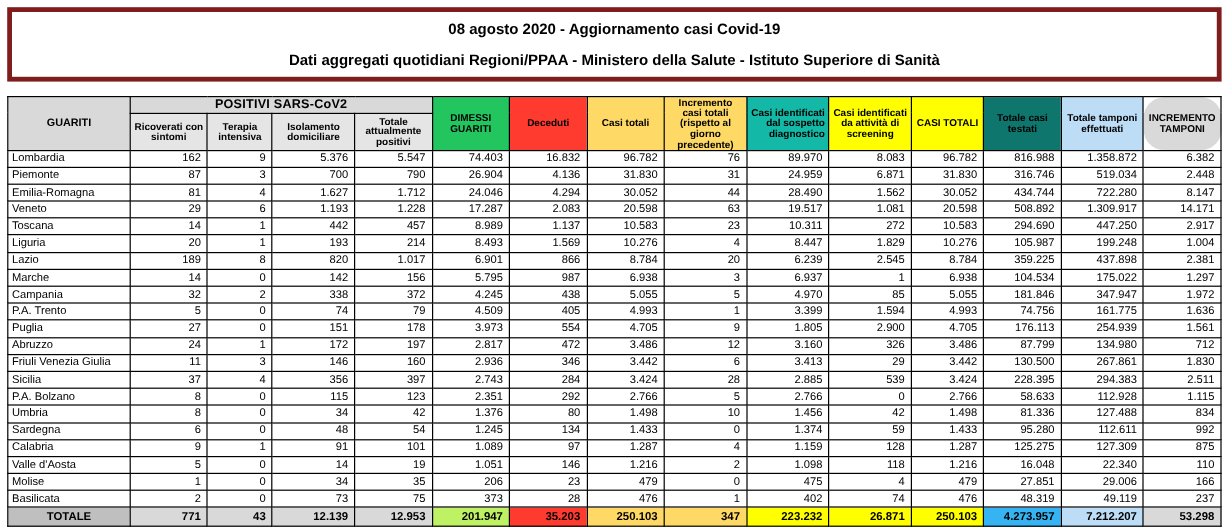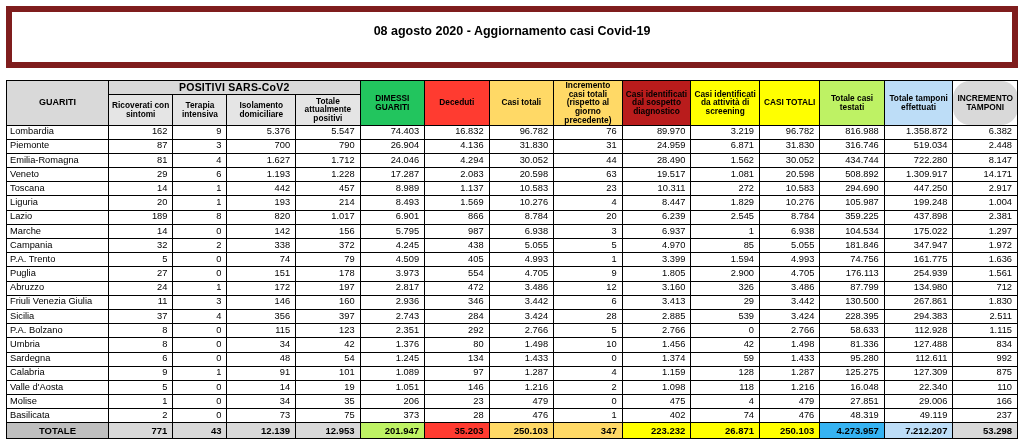--- a/index.html
+++ b/index.html
@@ -8,21 +8,21 @@
     background:#ffffff;
     font-family:"Liberation Sans", sans-serif;
     color:#000;
     -webkit-font-smoothing:antialiased;
   }
   .page{position:relative;width:1024px;height:441px;box-sizing:border-box;}
 
   
   .header-box{
     margin:6px 6px 0 6px;
-    border:6px solid #7f1d1d;
+    border:4px solid #7f1d1d;
     height:62px;
     display:flex;flex-direction:column;align-items:center;justify-content:center;
     box-sizing:border-box;
   }
   .header-line1{font-size:12.5px;font-weight:bold;margin-bottom:12px;}
   .header-line2{font-size:12.5px;font-weight:bold;}
 
   
   .table-wrap{margin:12px 6px 0 6px;}
   table{border-collapse:collapse;width:1012px;table-layout:fixed;font-size:9.5px;}
@@ -30,24 +30,24 @@
   thead th{
     text-align:center;vertical-align:middle;font-weight:bold;font-size:8.3px;
     background:#e5e5e5;
   }
   .grp-positivi{background:#d9d9d9;font-size:10.5px;letter-spacing:.2px;}
   .h-regione{width:98px;background:#d9d9d9;font-size:9px;}
   .c-dimessi{background:#22c55e;}
   .c-deceduti{background:#ff3b30;}
   .c-casitot{background:#ffd966;}
   .c-incr{background:#ffd966;}
-  .c-sosp{background:#b91c1c;}
+  .c-sosp{background:#14b8a6;text-align:right;}
   .c-screen{background:#ffff00;}
   .c-casitotali{background:#ffff00;}
-  .c-testati{background:#bef264;}
+  .c-testati{background:#0f766e;}
   .c-tamponi{background:#bdddf7;}
   .c-incrtamp{background:#d9d9d9;border-radius:17px;}
 
   tbody td{height:13.2px;}
   tbody td.reg{text-align:left;font-size:9.3px;}
   tbody td.num{text-align:right;font-size:9.3px;padding-right:5px;}
 
   tfoot td{
     font-weight:bold;font-size:9.5px;height:15px;
   }
@@ -61,20 +61,21 @@
   .t-blue{background:#36b3f2;}
   .t-bluelite{background:#bdddf7;}
 </style>
 </head>
 <body>
 
 <div class="page">
 
   <div class="header-box">
     <div class="header-line1">08 agosto 2020 - Aggiornamento casi Covid-19</div>
+    <div class="header-line2">Dati aggregati quotidiani Regioni/PPAA - Ministero della Salute - Istituto Superiore di Sanità</div>
   </div>
 
   <div class="table-wrap">
     <table>
       <colgroup>
         <col style="width:98px">
         <col style="width:62px">
           <col style="width:52px">
           <col style="width:66px">
           <col style="width:62px">
@@ -116,21 +117,21 @@
             <td class="reg">Lombardia</td>
             <td class="num">162</td>
             <td class="num">9</td>
             <td class="num">5.376</td>
             <td class="num">5.547</td>
             <td class="num">74.403</td>
             <td class="num">16.832</td>
             <td class="num">96.782</td>
             <td class="num">76</td>
             <td class="num">89.970</td>
-            <td class="num">3.219</td>
+            <td class="num">8.083</td>
             <td class="num">96.782</td>
             <td class="num">816.988</td>
             <td class="num">1.358.872</td>
             <td class="num">6.382</td>
           </tr>
           <tr>
             <td class="reg">Piemonte</td>
             <td class="num">87</td>
             <td class="num">3</td>
             <td class="num">700</td>

